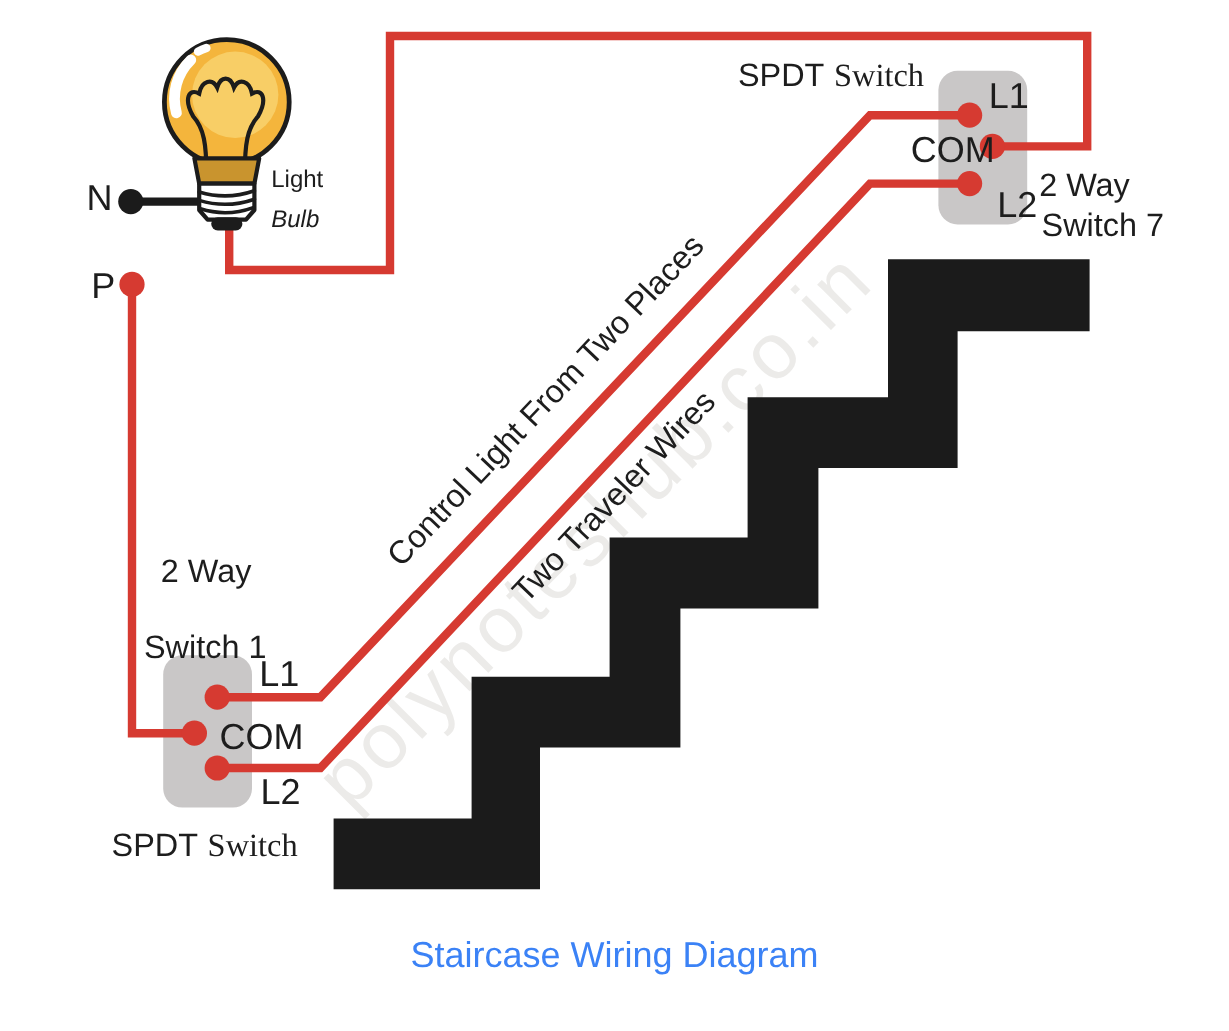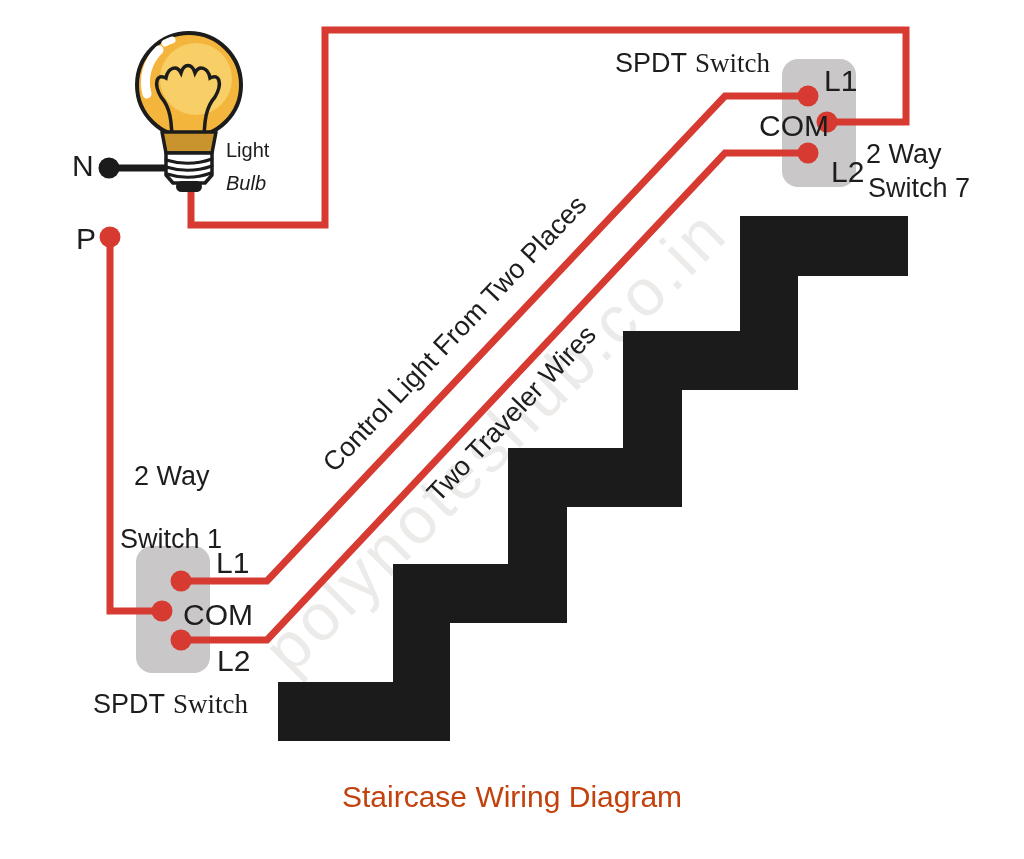--- a/index.html
+++ b/index.html
@@ -19,21 +19,21 @@
   .fs27{font-size:27px;}
   .fs28{font-size:20px;}
   .fs30{font-size:30px;}
   .type-rest{margin-left:8px;font-family:Liberation Serif, serif;}
   .rot{transform:translate(-50%,-50%) rotate(-46.5deg);transform-origin:center;}
   .watermark{
     position:absolute;z-index:0;left:495px;top:440px;white-space:nowrap;
     transform:translate(-50%,-50%) rotate(-45deg);
     font-size:66px;letter-spacing:4px;color:var(--watermark_gray,#ecebe9);
   }
-  .title{left:342px;top:781px;color:#c2410c;}
+  .title{left:342px;top:781px;color:#3b82f6;}
   
   .stairs{fill:var(--stair_black,#1b1b1b);}
   .wire{stroke:var(--wire_red,#d63a31);stroke-width:7;fill:none;}
   .nwire{stroke:var(--stair_black,#1b1b1b);stroke-width:7;fill:none;}
   .dot{fill:var(--wire_red,#d63a31);}
   .ndot{fill:var(--stair_black,#1b1b1b);}
   .switch-body{fill:var(--switch_gray,#c9c7c7);}
   .bulb-globe{fill:var(--bulb_yellow,#f4b53c);stroke:#1c1c1c;stroke-width:4;}
   .bulb-inner{fill:var(--bulb_yellow_light,#f8ce66);}
   .bulb-highlight{stroke:#ffffff;stroke-width:9;fill:none;stroke-linecap:round;}

